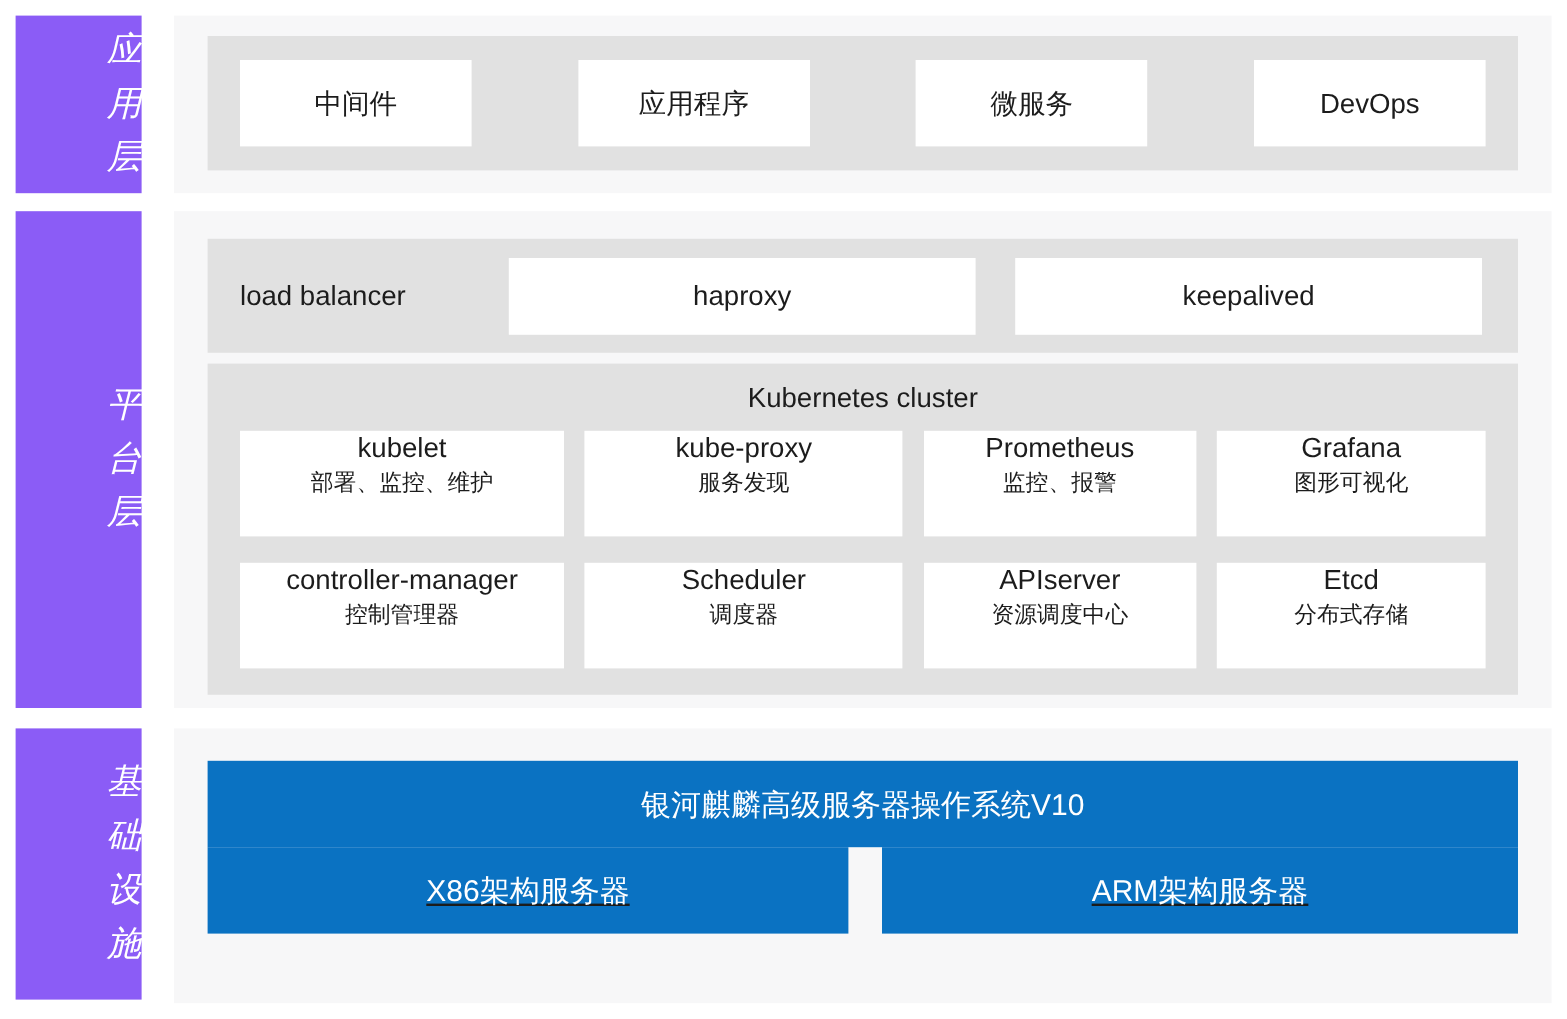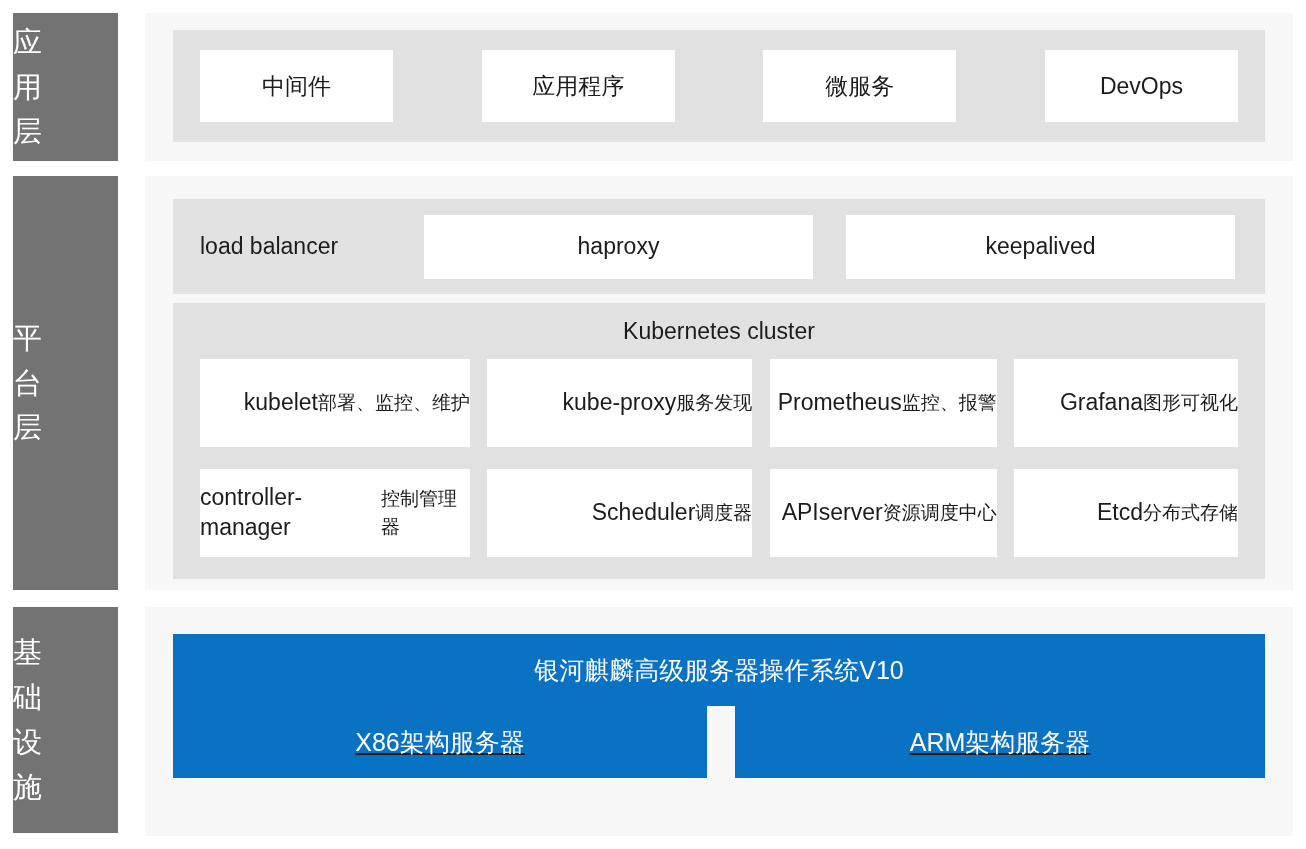--- a/index.html
+++ b/index.html
@@ -6,22 +6,22 @@
   body{
     width:1306px;height:849px;
     font-family:"Liberation Sans","DejaVu Sans",sans-serif;
     color:#1c1c1c;
   }
   #app{position:relative;width:1306px;height:849px;overflow:hidden;background:#ffffff;}
 
   
   .side{
     position:absolute;left:13px;width:105px;
-    background:#737373;color:#ffffff;
-    display:flex;align-items:center;justify-content:flex-start;
+    background:#8b5cf6;color:#ffffff;
+    display:flex;align-items:center;justify-content:flex-end;font-style:italic;
   }
   .side .vtext{
     width:1em;font-size:29px;line-height:1.55;
     word-break:break-all;text-align:center;
   }
   .side.app{top:13px;height:148px;}
   .side.platform{top:176px;height:414px;}
   .side.infra{top:607px;height:226px;}
 
   
@@ -60,22 +60,22 @@
   .band.k8s{margin-top:9px;padding:0 27px 22px;}
   .k8s-title{height:56px;line-height:56px;text-align:center;font-size:23px;}
   .k8s-grid{
     display:grid;
     grid-template-columns:270px 265px 227px 224px;
     justify-content:space-between;
     row-gap:22px;
   }
   .cbox{
     background:#ffffff;height:88px;
-    display:flex;flex-direction:row;
-    align-items:center;justify-content:flex-end;
+    display:flex;flex-direction:column;
+    align-items:center;justify-content:flex-start;
   }
   .cbox .cname{font-size:23px;line-height:1.3;}
   .cbox .cdesc{font-size:19px;line-height:1.45;}
 
   
   .bar{
     background:#0a72c2;color:#ffffff;height:72px;
     display:flex;align-items:center;justify-content:center;
     font-size:25px;box-sizing:border-box;
   }

